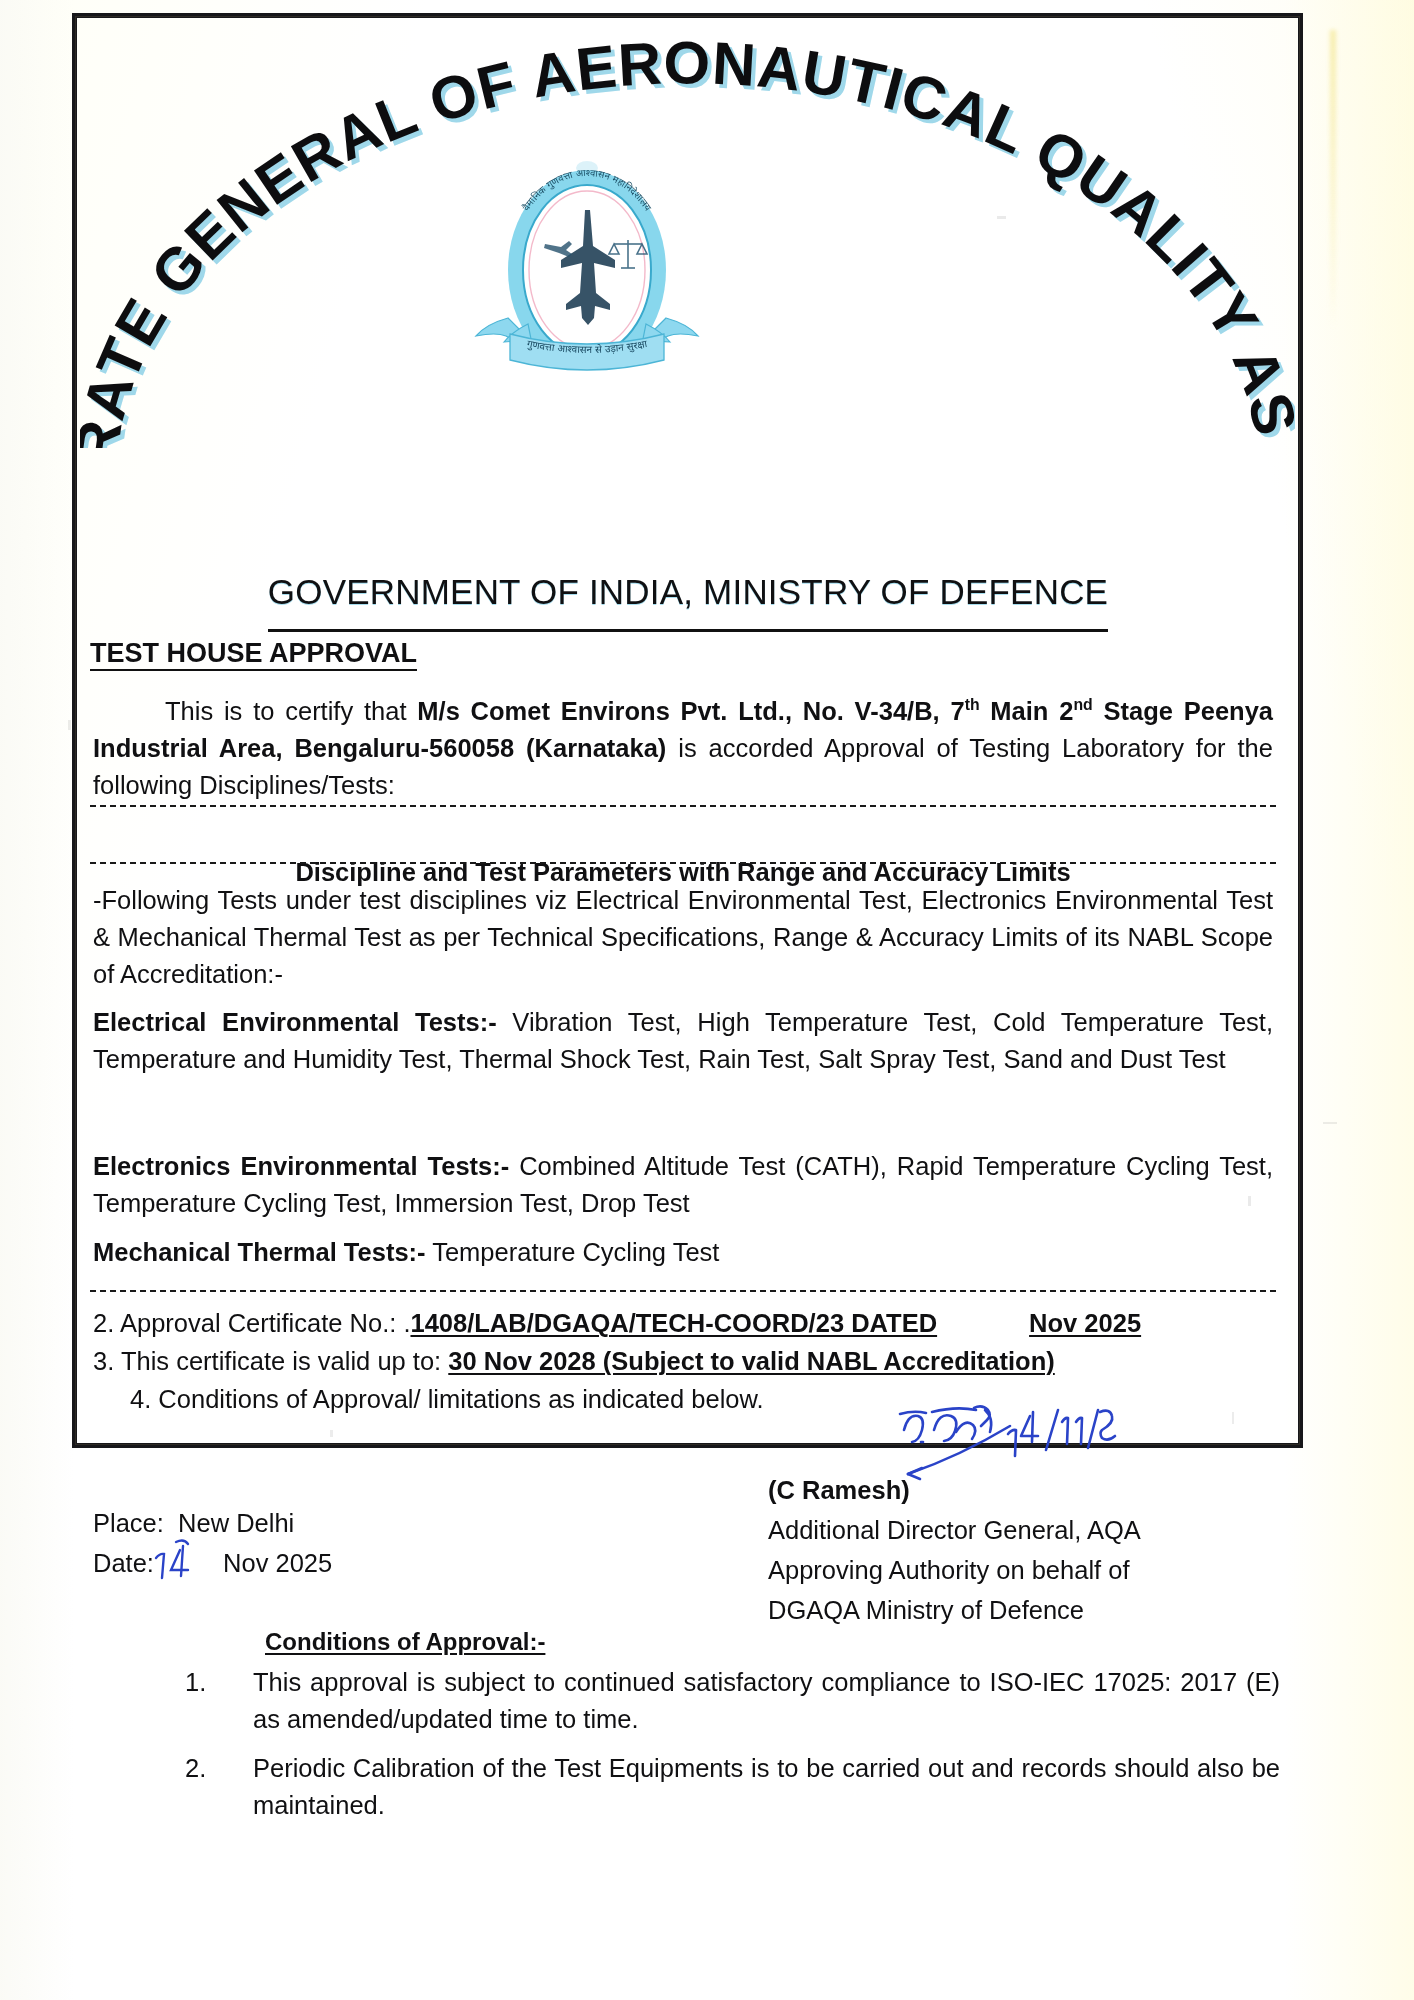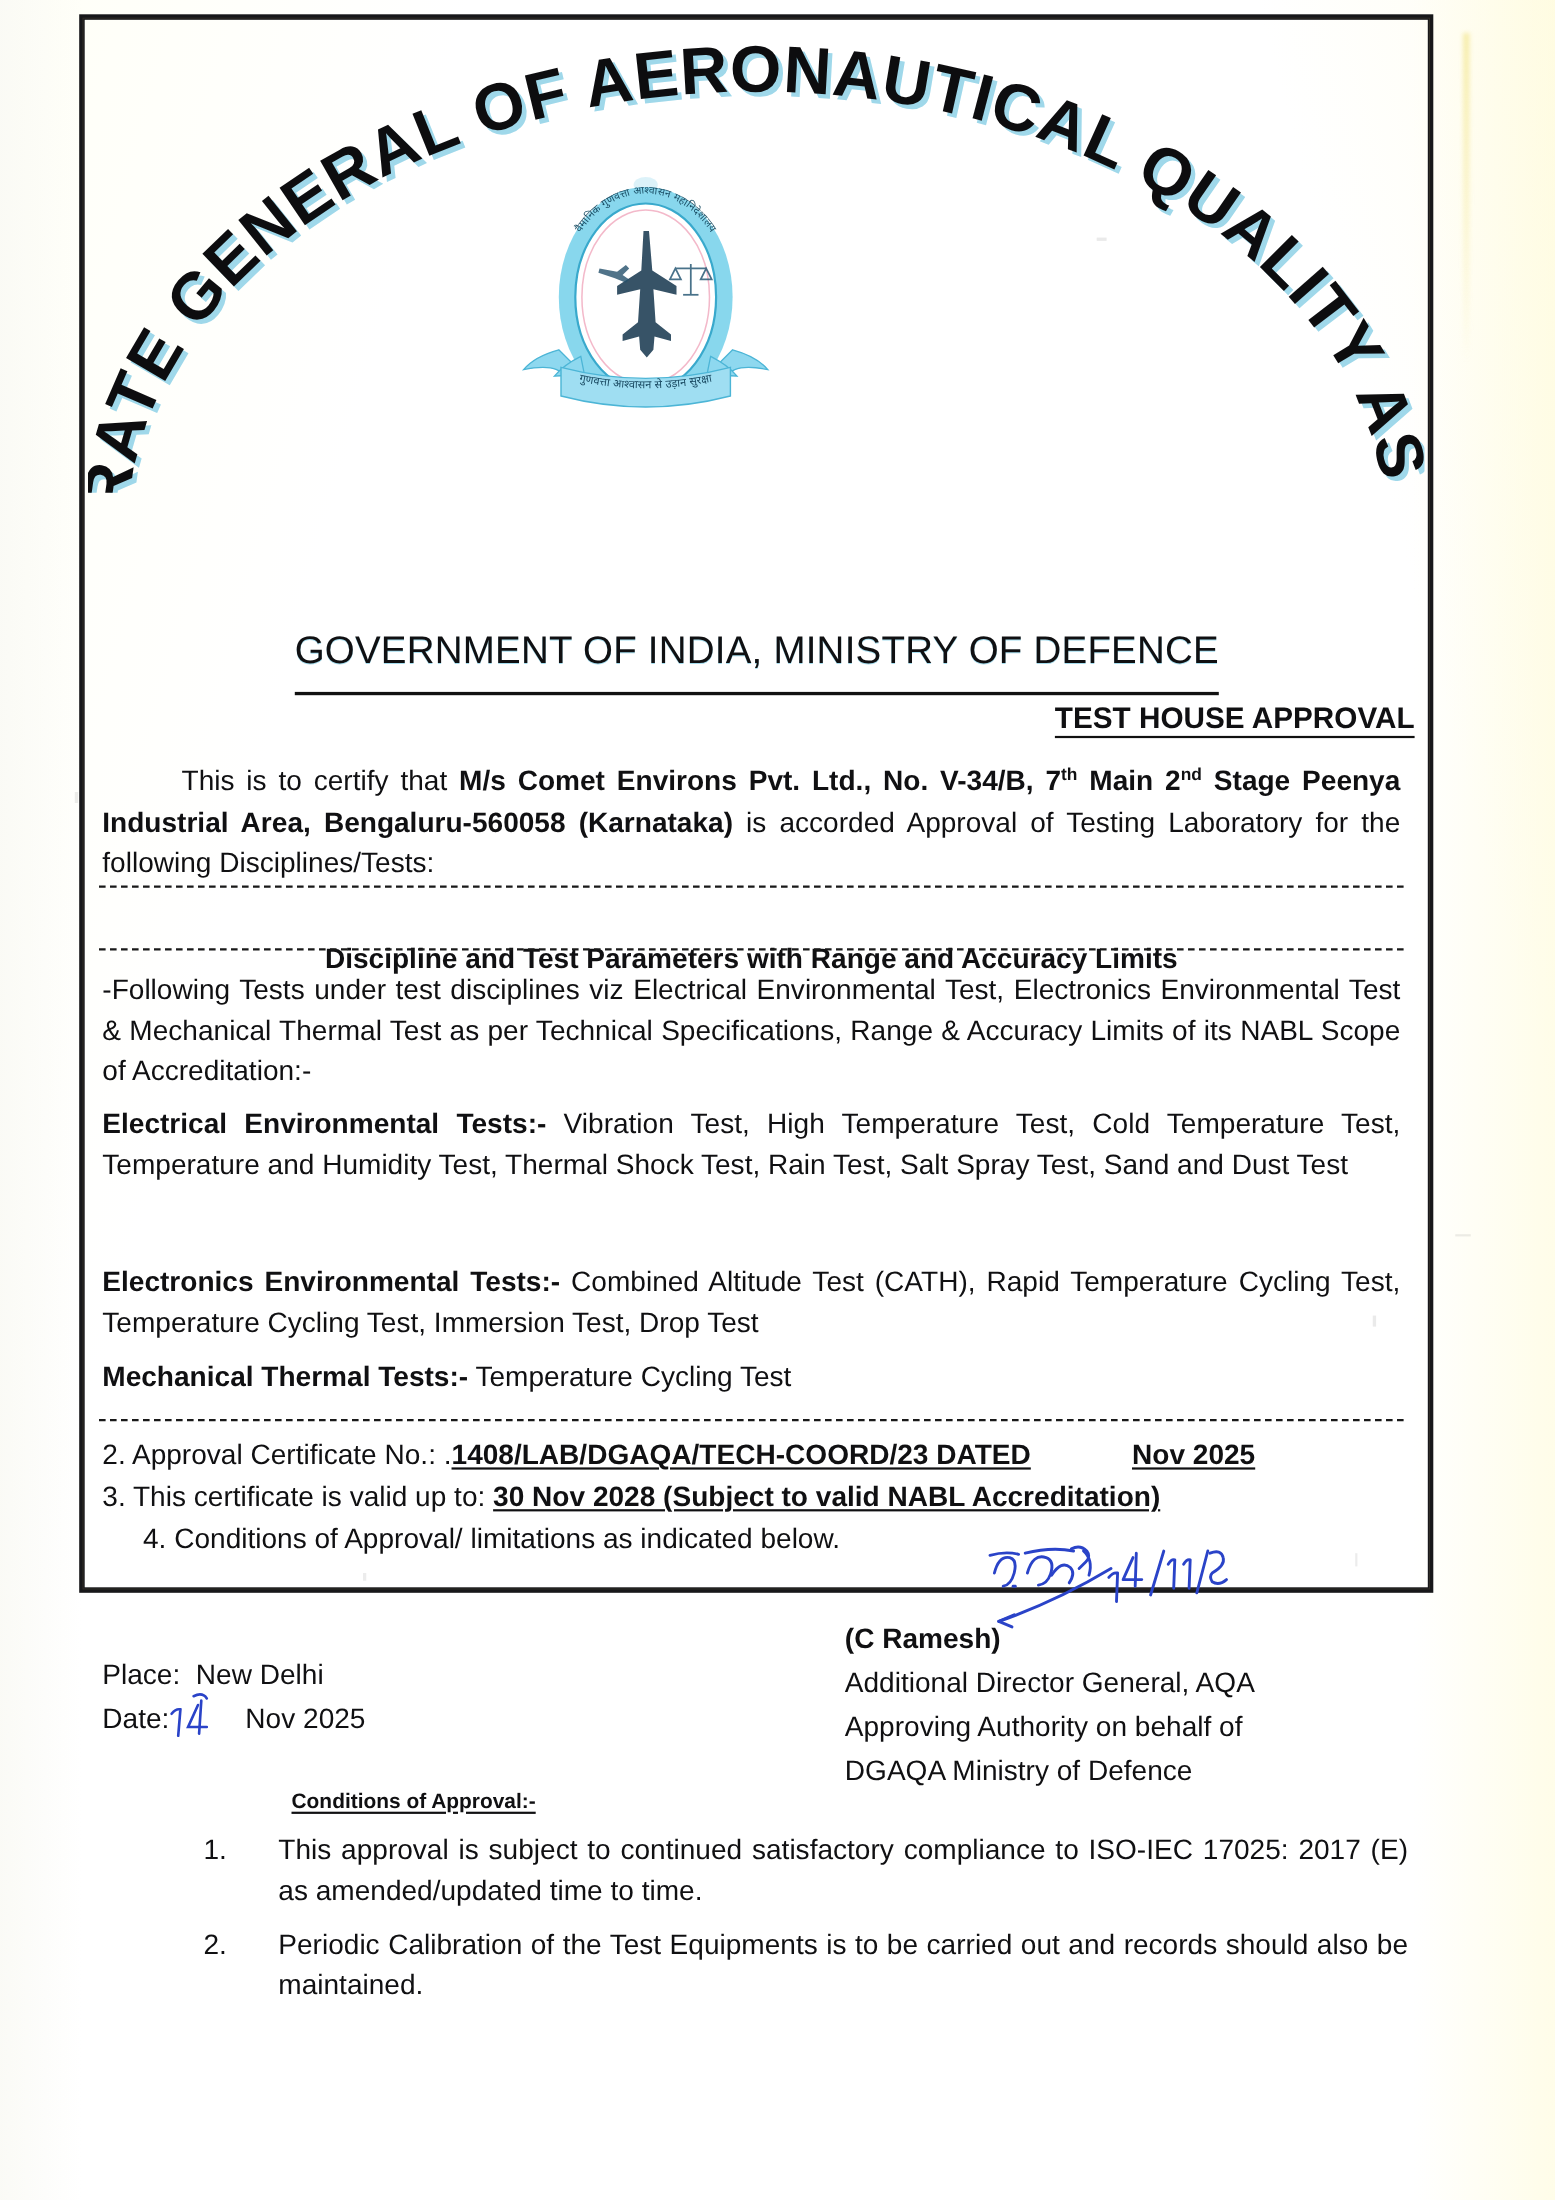--- a/index.html
+++ b/index.html
@@ -103,21 +103,21 @@
   }
   h1#gov-line span.txt {
     border-bottom: 3px solid #111;
     padding-bottom: 18px;
     text-shadow: 0 1px 0 rgba(150,215,235,0.85);
   }
 
   h2#sub-line {
     position: absolute;
     top: 638px; left: 0; width: 1196px;
-    text-align: right;
+    text-align: left;
     font-size: 27px;
     font-weight: 700;
   }
   h2#sub-line span.txt {
     border-bottom: 2.5px solid #111;
     padding-bottom: 1px;
   }
 
   
   #certify {
@@ -207,21 +207,21 @@
   #date-hand {
     position: absolute;
     left: 148px; top: 1536px;
     width: 54px; height: 48px;
   }
 
   
   #cond-head {
     position: absolute;
     top: 1628px; left: 175px;
-    font-size: 19px;
+    font-size: 24px;
     font-weight: 700;
     text-decoration: underline;
     text-underline-offset: 3px;
     text-decoration-thickness: 2px;
   }
   .cond-item {
     position: absolute;
     left: 95px; width: 1095px;
     font-size: 25.5px;
     line-height: 37px;

